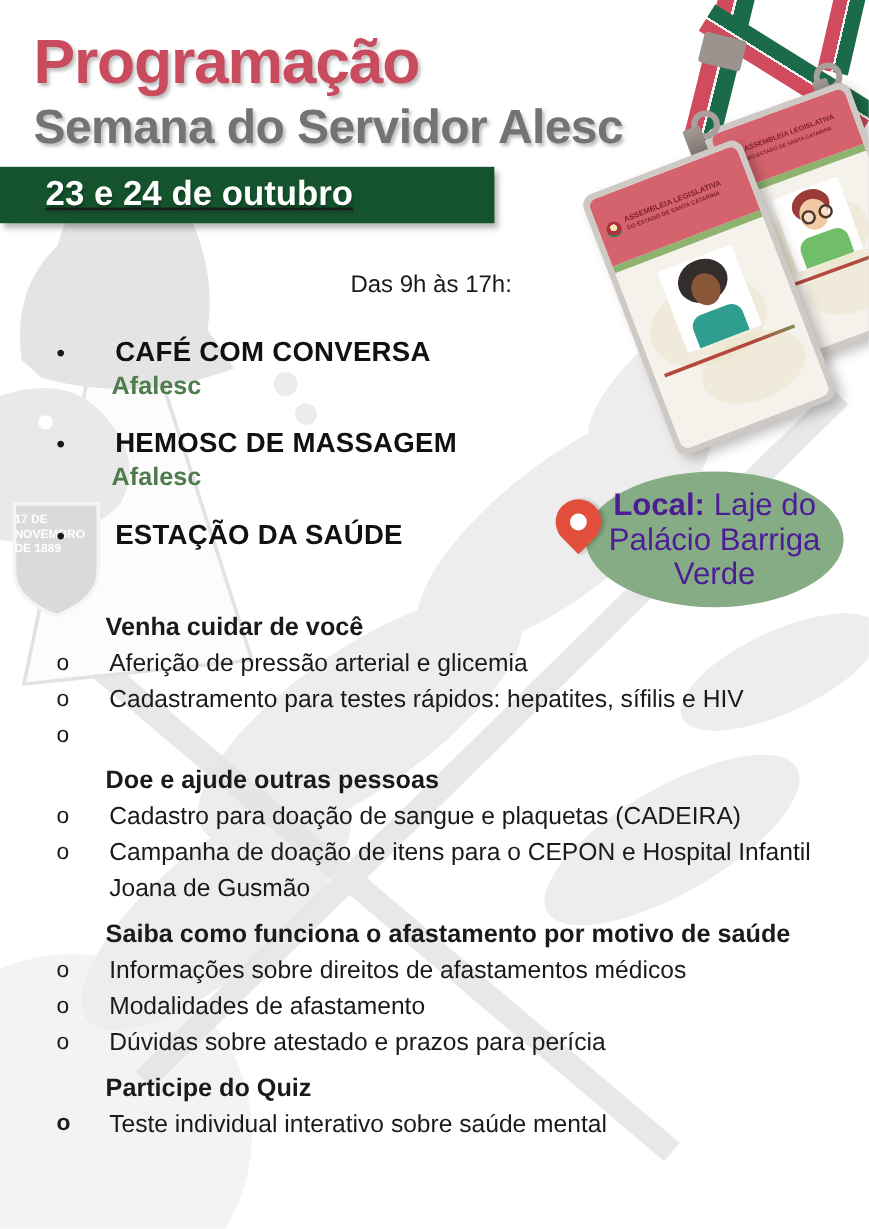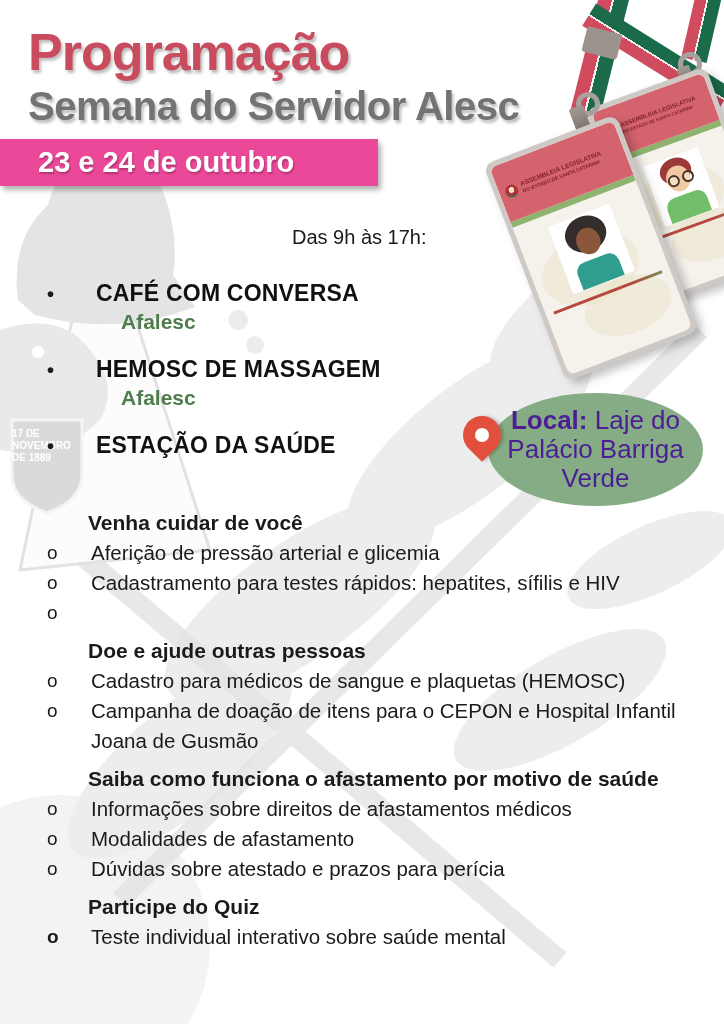--- a/index.html
+++ b/index.html
@@ -35,32 +35,32 @@
   .shirt{position:absolute;border-radius:10px 10px 0 0;}
   .glasses{position:absolute;display:flex;gap:3px;}
   .glasses span{width:8px;height:8px;border:2px solid #4a342a;border-radius:50%;background:rgba(255,255,255,.35);}
   .redline{position:absolute;left:8px;right:8px;height:3px;background:linear-gradient(90deg,#b5473d 70%,#7d8f56);}
   .patt{position:absolute;background:#eae3cb;opacity:.55;border-radius:50%;}
   
   .title{left:28px;top:22px;font-size:52px;font-weight:bold;color:#c84b5e;letter-spacing:-1px;
     text-shadow:2px 3px 3px rgba(90,90,90,.4);z-index:3;}
   .subtitle{left:28px;top:84px;font-size:40px;font-weight:bold;color:#737373;letter-spacing:-0.5px;
     text-shadow:2px 3px 3px rgba(90,90,90,.4);z-index:3;}
-  .banner{left:0;top:139px;width:378px;height:47px;background:#ec4899;z-index:3;
-    box-shadow:3px 4px 5px rgba(0,0,0,.3);display:flex;align-items:center;}
+  .banner{left:0;top:139px;width:412px;height:47px;background:#14532d;z-index:3;
+    box-shadow:3px 4px 5px rgba(0,0,0,.3);display:flex;align-items:center;text-decoration:underline;}
   .banner span{margin-left:38px;color:#ffffff;font-weight:bold;font-size:29px;
     text-shadow:1px 2px 2px rgba(0,0,0,.25);}
   .timelabel{left:292px;top:226px;font-size:20px;z-index:3;}
   
   .activities{left:44px;top:280px;z-index:3;}
   .activity{margin-bottom:22px;}
   .arow{display:flex;align-items:baseline;}
   .abullet{width:49px;font-size:20px;font-weight:bold;padding-left:3px;}
   .aname{font-weight:bold;font-size:23px;letter-spacing:.2px;color:#111111;}
-  .aorg{margin-left:77px;margin-top:3px;font-weight:bold;font-size:21px;color:#4e7c4c;}
+  .aorg{margin-left:49px;margin-top:3px;font-weight:bold;font-size:21px;color:#4e7c4c;}
   
   .loc-ellipse{left:488px;top:393px;width:215px;height:113px;background:#85ac85;border-radius:50%;
     z-index:3;display:flex;align-items:center;justify-content:center;text-align:center;}
   .loc-text{width:196px;color:#4c1d95;font-size:26px;line-height:29px;white-space:pre-line;}
   .loc-text b{font-weight:bold;}
   .pin{left:463px;top:416px;width:38px;height:38px;background:#e2503d;z-index:4;
     border-radius:50% 50% 50% 0;transform:rotate(-45deg);box-shadow:2px 2px 3px rgba(0,0,0,.2);}
   .pin-hole{position:absolute;left:12px;top:12px;width:14px;height:14px;background:#ffffff;border-radius:50%;}
   
   .sections{left:44px;top:508px;width:660px;z-index:3;}
@@ -212,21 +212,21 @@
     </div>
     <div class="srow">
       <span class="sbullet">o</span>
     </div>
   </div>
 
   <div class="sec">
     <div class="shead">Doe e ajude outras pessoas</div>
     <div class="srow">
       <span class="sbullet">o</span>
-      <span class="sitem">Cadastro para médicos de sangue e plaquetas (HEMOSC)</span>
+      <span class="sitem">Cadastro para doação de sangue e plaquetas (CADEIRA)</span>
     </div>
     <div class="srow">
       <span class="sbullet">o</span>
       <span class="sitem">Campanha de doação de itens para o CEPON e Hospital Infantil
 Joana de Gusmão</span>
     </div>
   </div>
 
   <div class="sec">
     <div class="shead">Saiba como funciona o afastamento por motivo de saúde</div>

